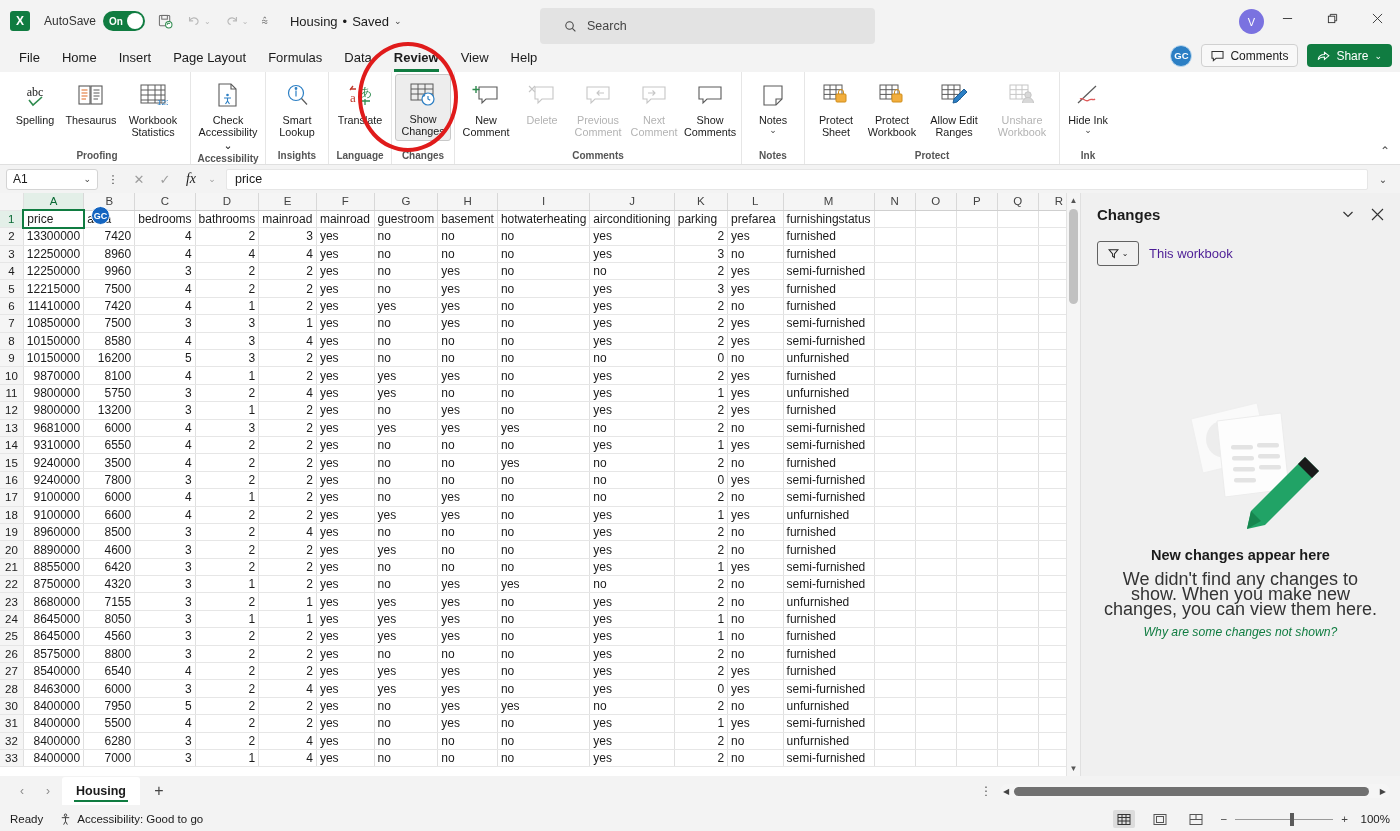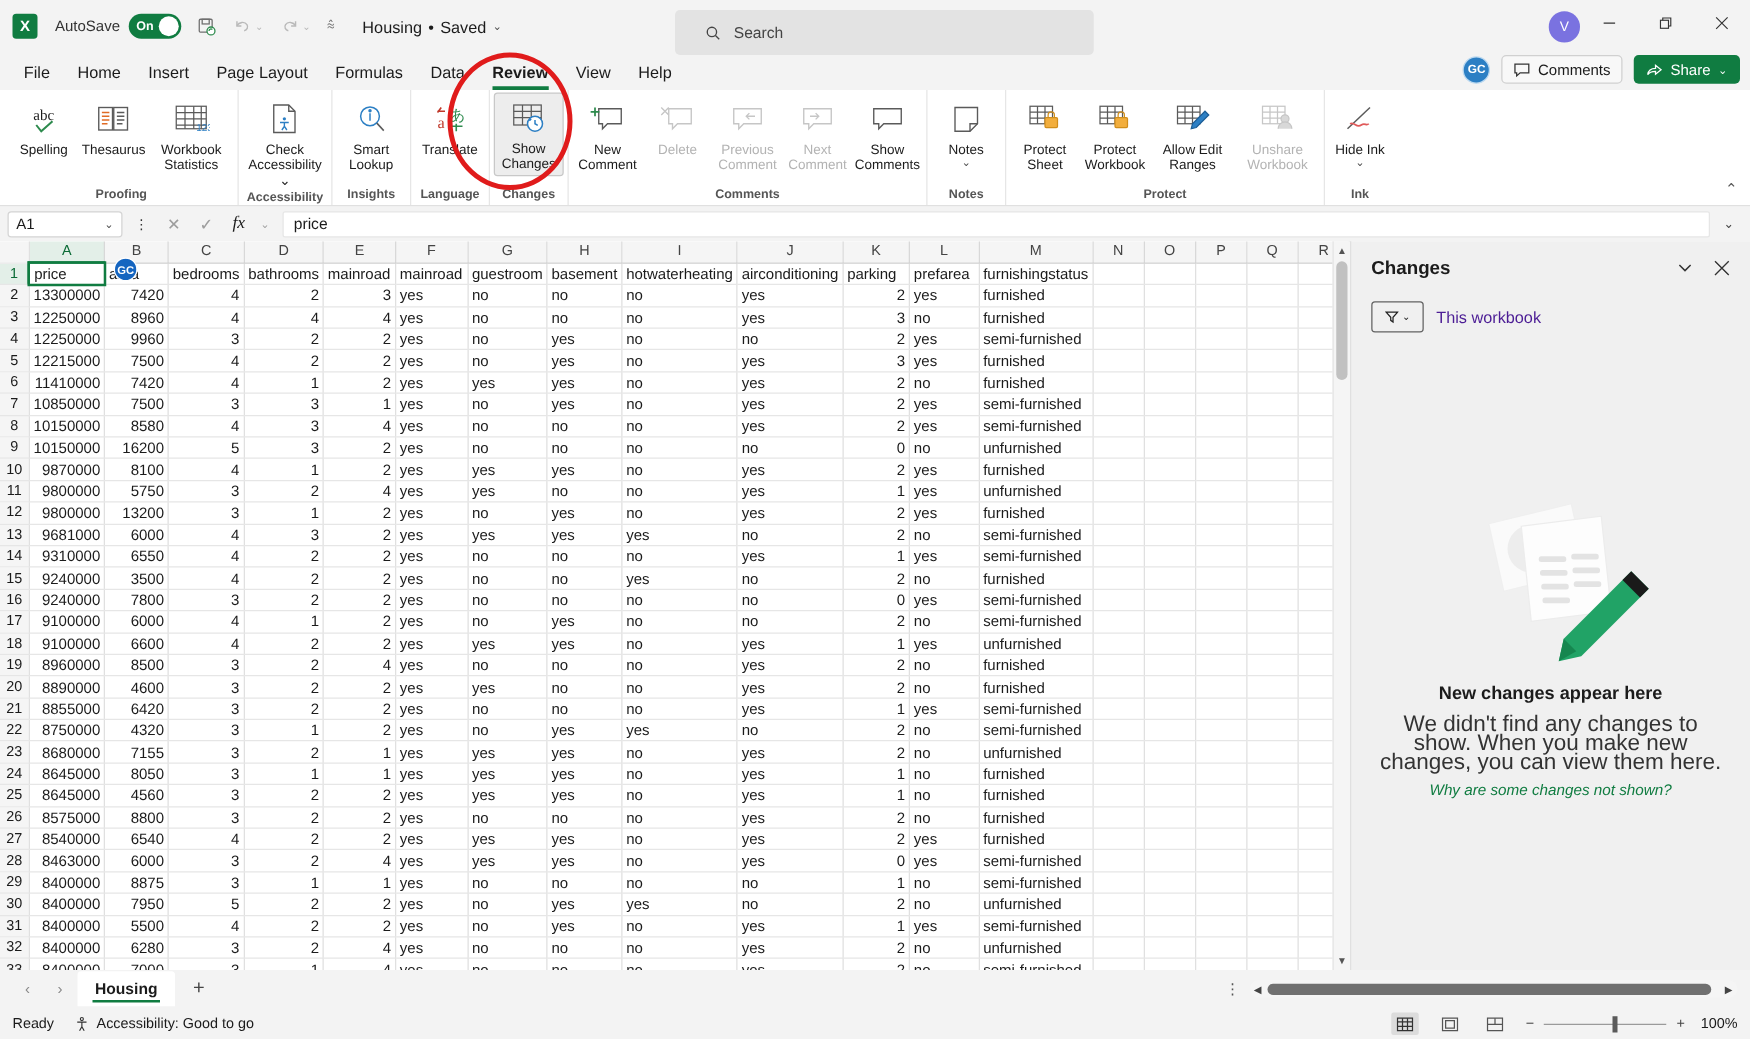--- a/index.html
+++ b/index.html
@@ -1223,41 +1223,20 @@
               <td class="num">0</td>
               <td class="txt">yes</td>
               <td class="txt">semi-furnished</td>
               <td class="txt"></td>
               <td class="txt"></td>
               <td class="txt"></td>
               <td class="txt"></td>
               <td class="txt"></td>
             </tr>
             <tr>
-              <td class="rowhdr">29</td>
-              <td class="num">8400000</td>
-              <td class="num">8875</td>
-              <td class="num">3</td>
-              <td class="num">1</td>
-              <td class="num">1</td>
-              <td class="txt">yes</td>
-              <td class="txt">no</td>
-              <td class="txt">no</td>
-              <td class="txt">no</td>
-              <td class="txt">no</td>
-              <td class="num">1</td>
-              <td class="txt">no</td>
-              <td class="txt">semi-furnished</td>
-              <td class="txt"></td>
-              <td class="txt"></td>
-              <td class="txt"></td>
-              <td class="txt"></td>
-              <td class="txt"></td>
-            </tr>
-            <tr>
               <td class="rowhdr">30</td>
               <td class="num">8400000</td>
               <td class="num">7950</td>
               <td class="num">5</td>
               <td class="num">2</td>
               <td class="num">2</td>
               <td class="txt">yes</td>
               <td class="txt">no</td>
               <td class="txt">yes</td>
               <td class="txt">yes</td>

